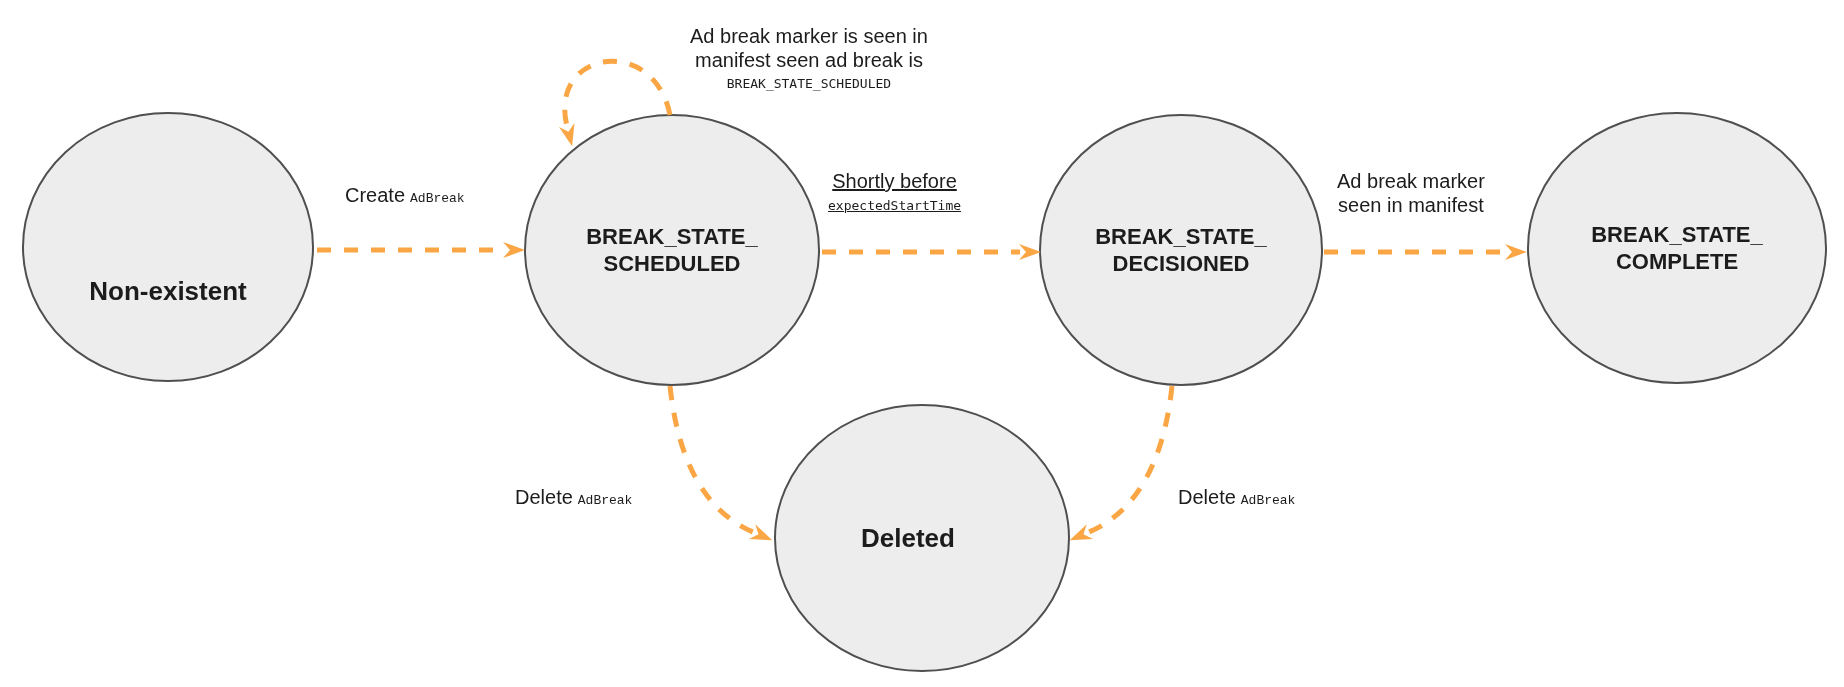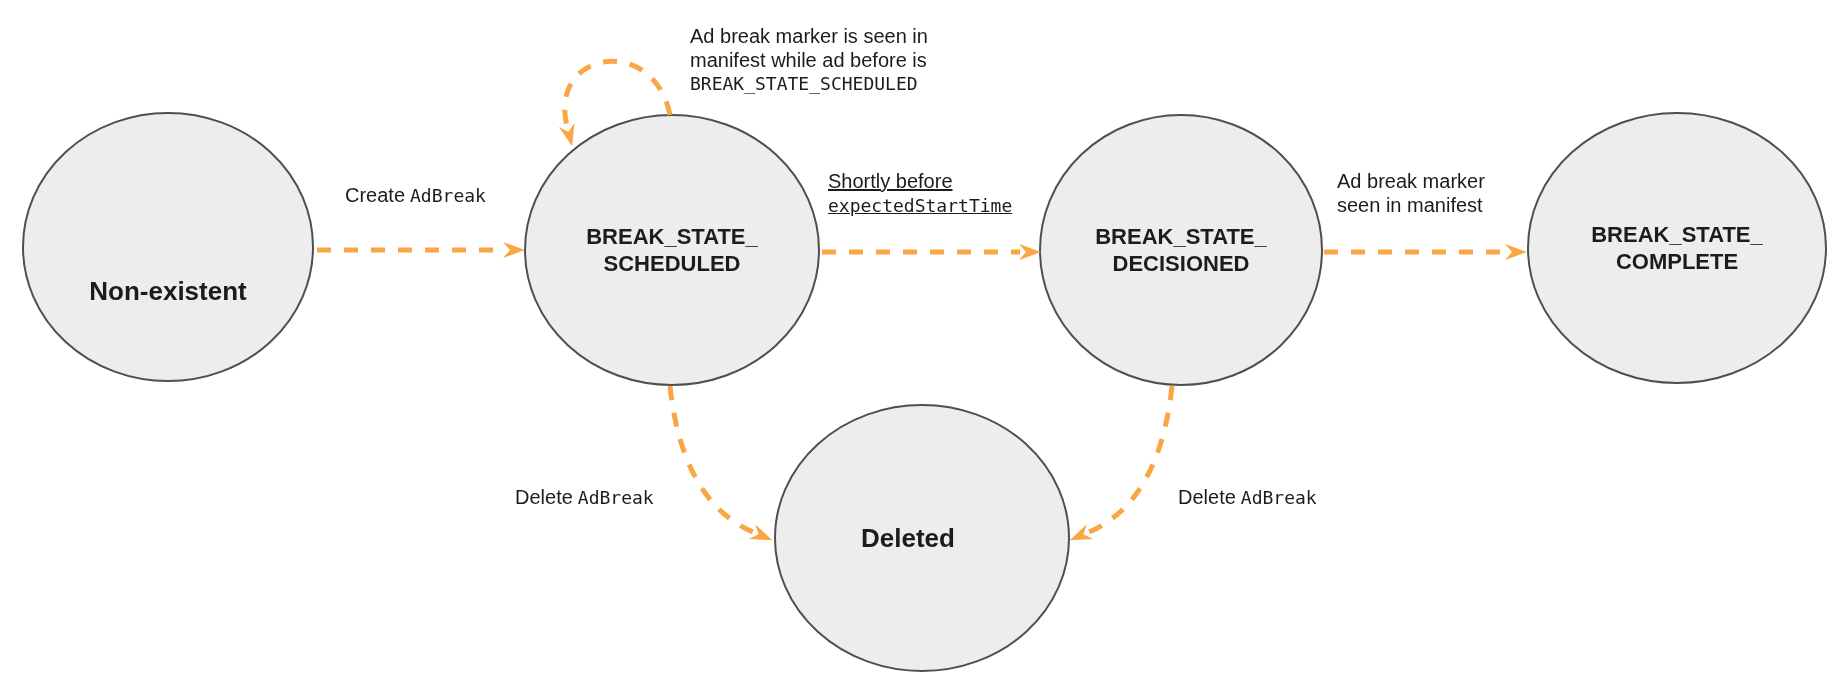--- a/index.html
+++ b/index.html
@@ -30,27 +30,28 @@
     line-height: 27px;
     letter-spacing: 0px;
   }
 
   .edge-label {
     position: absolute;
     font-size: 20px;
     line-height: 23.5px;
     white-space: nowrap;
     color: var(--text, #1c1c1c);
+    text-align: center;
   }
   .edge-label .mono,
   .edge-label .mono-line {
     font-family: "DejaVu Sans Mono", monospace;
-    font-size: 18px;
+    font-size: 13px;
   }
-  .edge-label .mono { margin-left: 5px; }
+  .edge-label .mono { margin-left: 5px; font-family: Liberation Mono, monospace; }
 </style>
 </head>
 <body>
 
 <div class="canvas">
 
   <svg width="1844" height="687" viewBox="0 0 1844 687">
     <defs>
       <marker id="ah" markerUnits="userSpaceOnUse" markerWidth="26" markerHeight="20" refX="3" refY="10" orient="auto">
         <polygon points="2,2 24,10 2,18 9,10" fill="var(--arrow, #FAA644)"></polygon>
@@ -92,21 +93,21 @@
     <div>BREAK_STATE_</div>
     <div>COMPLETE</div>
   </div>
 
   <div class="node-label plain" style="left:775px; top:524px; width:266px;">Deleted</div>
 
   <div class="edge-label" style="left:345px; top:184px;"><span>Create</span><span class="mono">AdBreak</span></div>
 
   <div class="edge-label" style="left:690px; top:25px;">
     <div>Ad break marker is seen in</div>
-    <div>manifest while ad before is</div>
+    <div>manifest seen ad break is</div>
     <div class="mono-line">BREAK_STATE_SCHEDULED</div>
   </div>
 
   <div class="edge-label" style="left:828px; top:170px;text-decoration:underline;">
     <div>Shortly before</div>
     <div class="mono-line">expectedStartTime</div>
   </div>
 
   <div class="edge-label" style="left:1337px; top:170px;">
     <div>Ad break marker</div>

